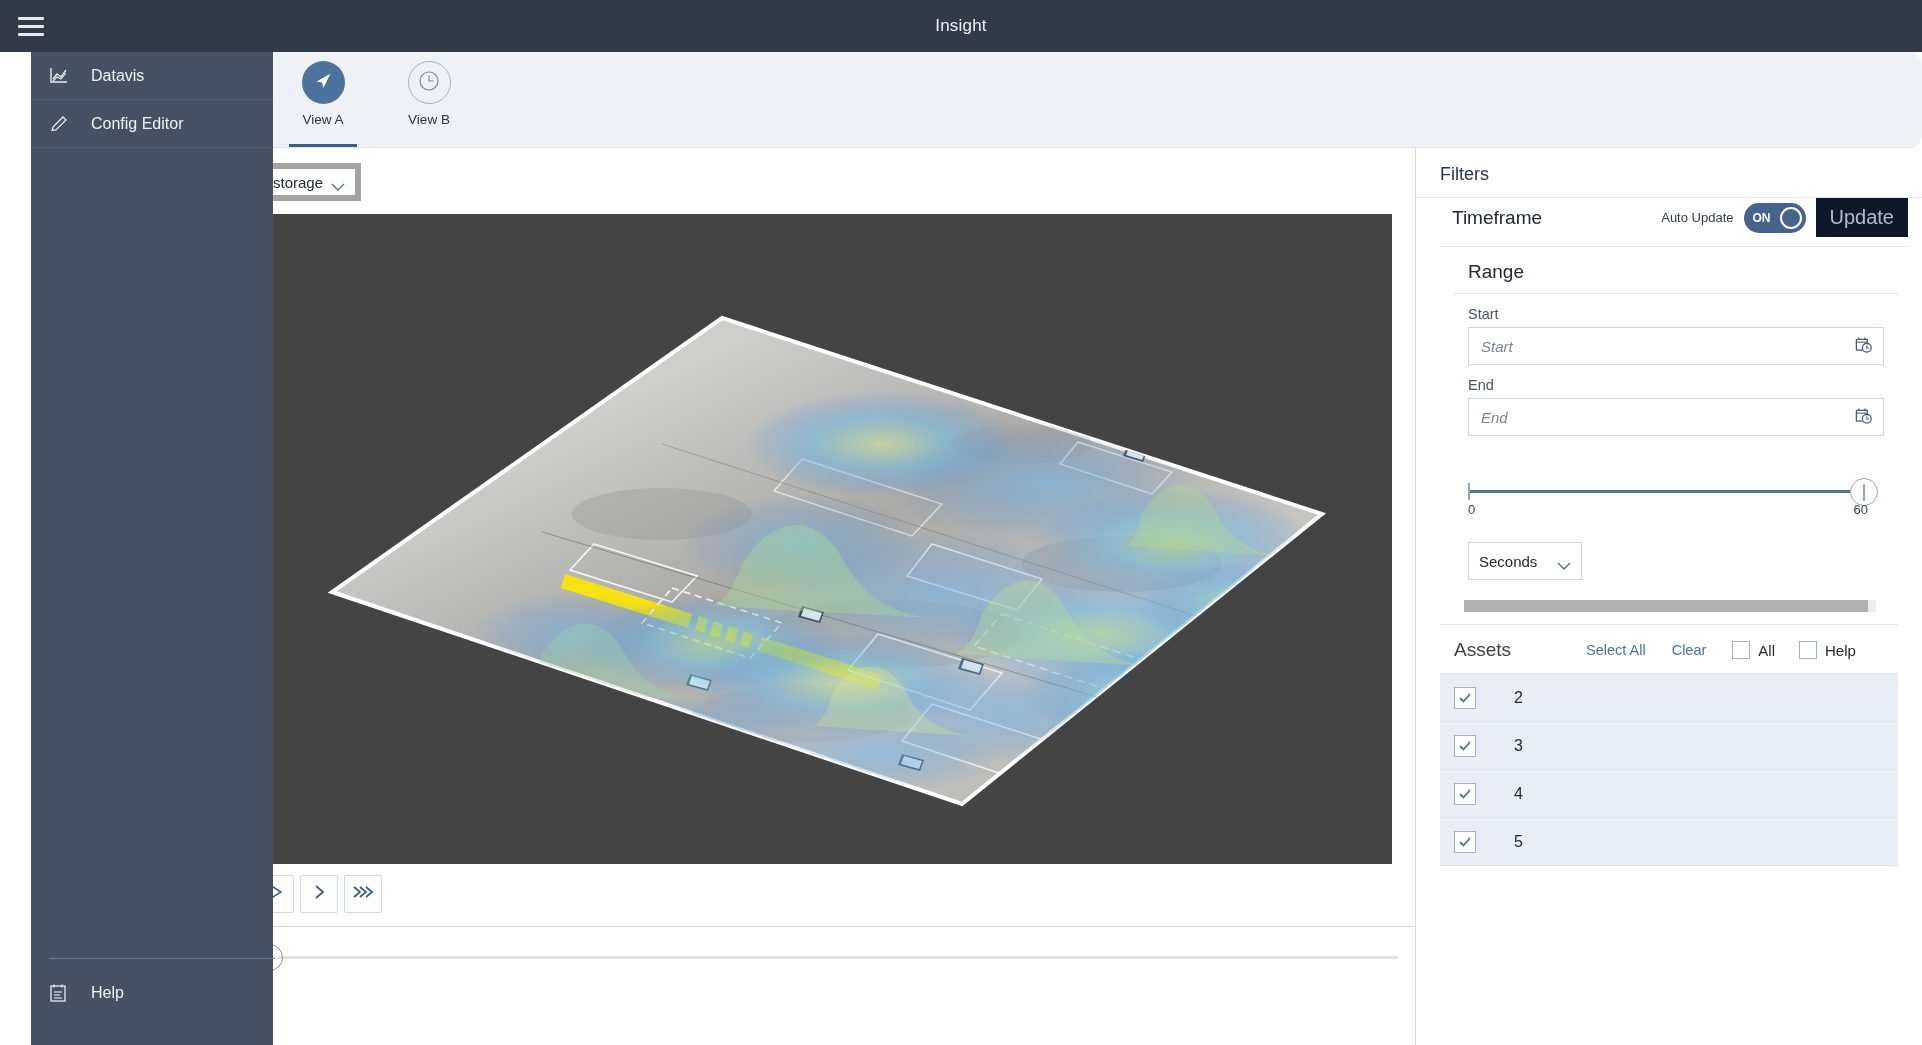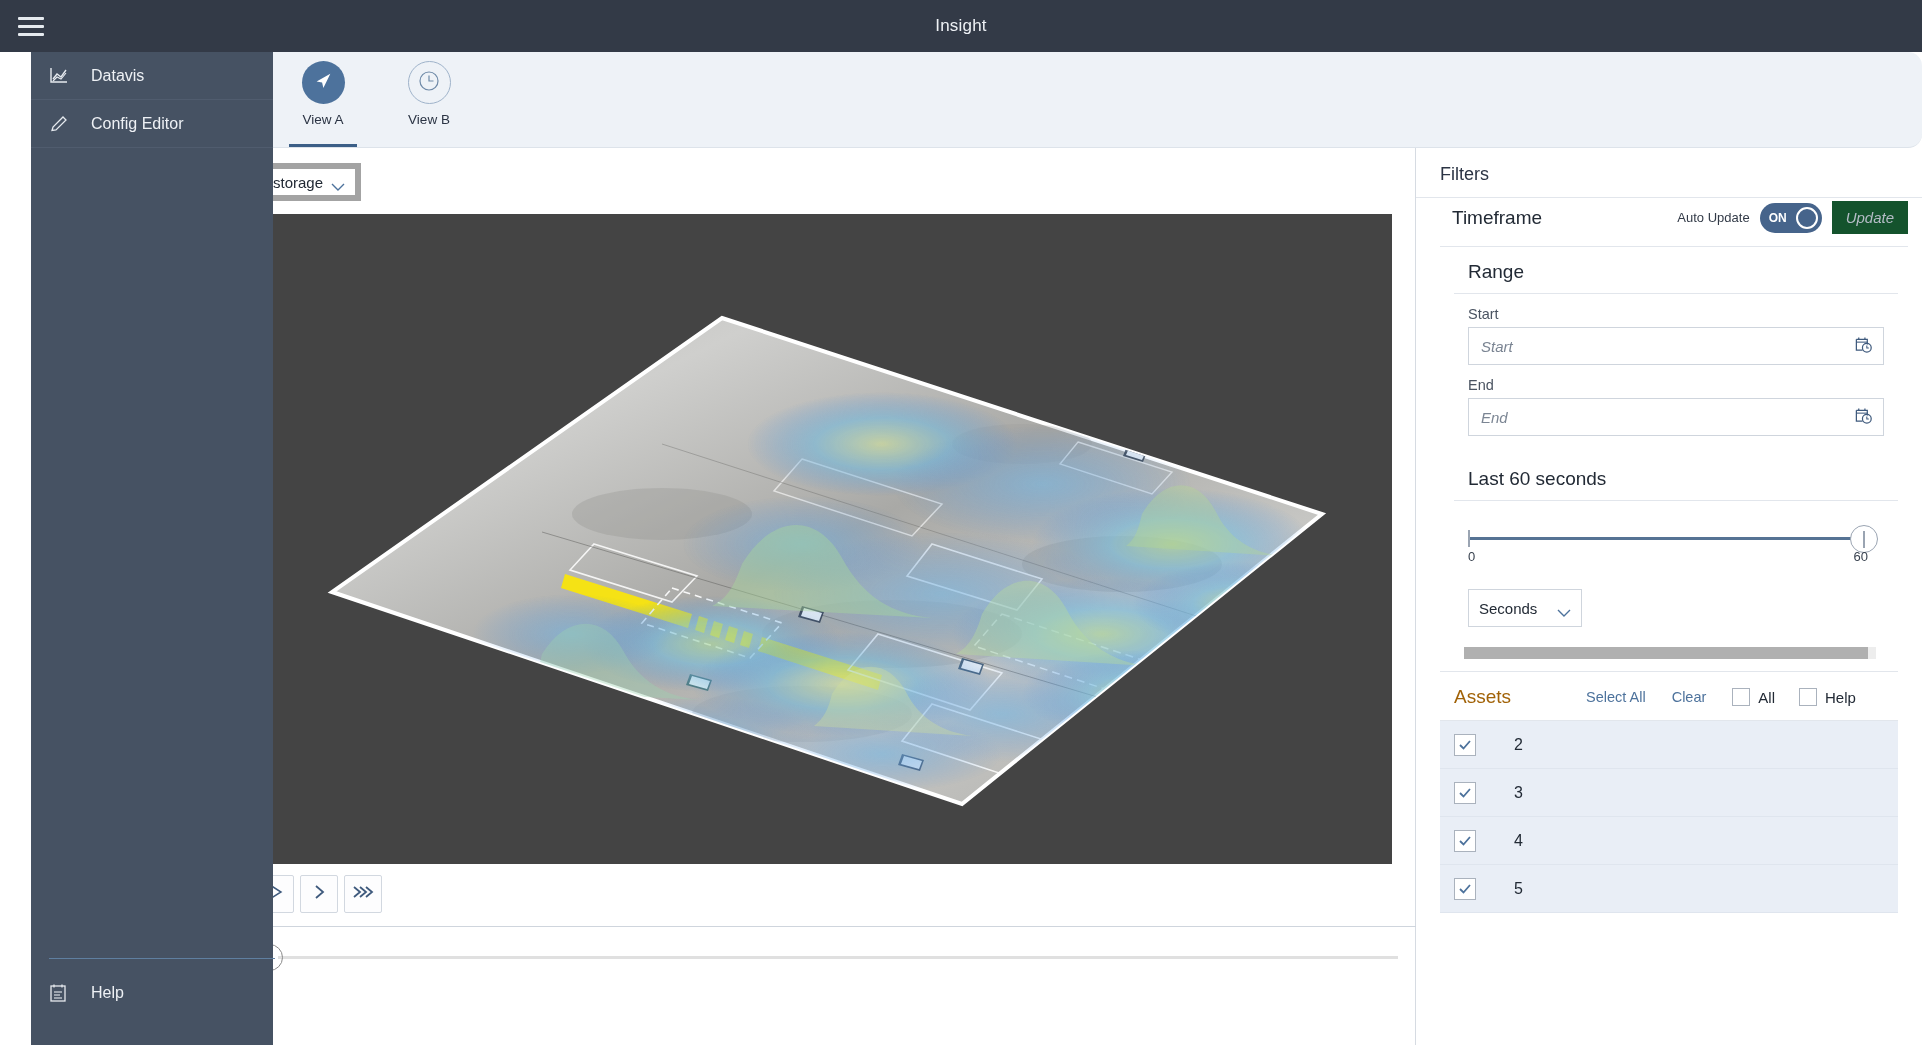--- a/index.html
+++ b/index.html
@@ -211,23 +211,23 @@
     padding: 0 4px; cursor: pointer;
     margin-right: 10px;
   }
   .toggle-txt { color: #fff; font-size: 12px; font-weight: bold; padding-left: 5px; }
   .toggle-knob {
     width: 22px; height: 22px; border-radius: 50%;
     border: 2px solid #fff; background: #46648b;
   }
   .update-btn {
     padding: 8px 14px;
-    font-size: 15px; color: #b4bcc6;
-    background: #14532d;
-    border: none; cursor: default; font-style: italic;
+    font-size: 20px; color: #b4bcc6;
+    background: #0f172a;
+    border: none; cursor: default;
   }
 
   .sec-title {
     font-size: 19px; color: #222a35;
     padding: 14px 0 10px 14px;
     border-bottom: 1px solid #e2e6ec;
     margin: 0 0 0 14px;
   }
   .field-label {
     font-size: 14.5px; color: #4a5361;
@@ -296,21 +296,21 @@
   }
   .hscroll-thumb { width: 98%; height: 12px; background: #b0b0b0; }
 
   .assets-hdr {
     display: flex; align-items: center;
     padding: 14px 0 12px 14px;
     margin: 12px 0 0 0;
     border-top: 1px solid #e2e6ec;
     border-bottom: 1px solid #e2e6ec;
   }
-  .assets-title { font-size: 19px; color: #a16207; width: 132px; }
+  .assets-title { font-size: 19px; color: #404040; width: 132px; }
   .link-btn {
     font-size: 14.5px; color: #4d729c;
     cursor: pointer; margin-right: 26px;
   }
   .chk-sm {
     width: 18px; height: 18px;
     border: 1px solid #aab2bd; background: #fff;
     margin-right: 8px; cursor: pointer; flex:none;
   }
   .chk-lbl { font-size: 15px; color: #222a35; margin-right: 24px; }
@@ -634,21 +634,20 @@
                 <line x1="2.5" y1="7.5" x2="14" y2="7.5" stroke="#3f5a7d" stroke-width="1.1"></line>
                 <line x1="5" y1="2.6" x2="5" y2="5" stroke="#3f5a7d" stroke-width="1.3"></line>
                 <line x1="11.5" y1="2.6" x2="11.5" y2="5" stroke="#3f5a7d" stroke-width="1.3"></line>
                 <circle cx="13.5" cy="13.5" r="4.6" stroke="#3f5a7d" stroke-width="1.3" fill="none"></circle>
                 <path d="M13.5 11 V13.6 H15.6" stroke="#3f5a7d" stroke-width="1.1" fill="none"></path>
               </svg>
             </span>
           </div>
 
           <div style="height:18px"></div>
-          <div class="sec-title">Last 60 seconds</div>
 
           <div class="slider-wrap">
             <div class="slider-cap" style="left:0"></div>
             <div class="slider-line"></div>
             <div class="slider-knob"></div>
             <div class="slider-lbl" style="left:0">0</div>
             <div class="slider-lbl" style="right:2px">60</div>
           </div>
 
           <div class="unit-select">

